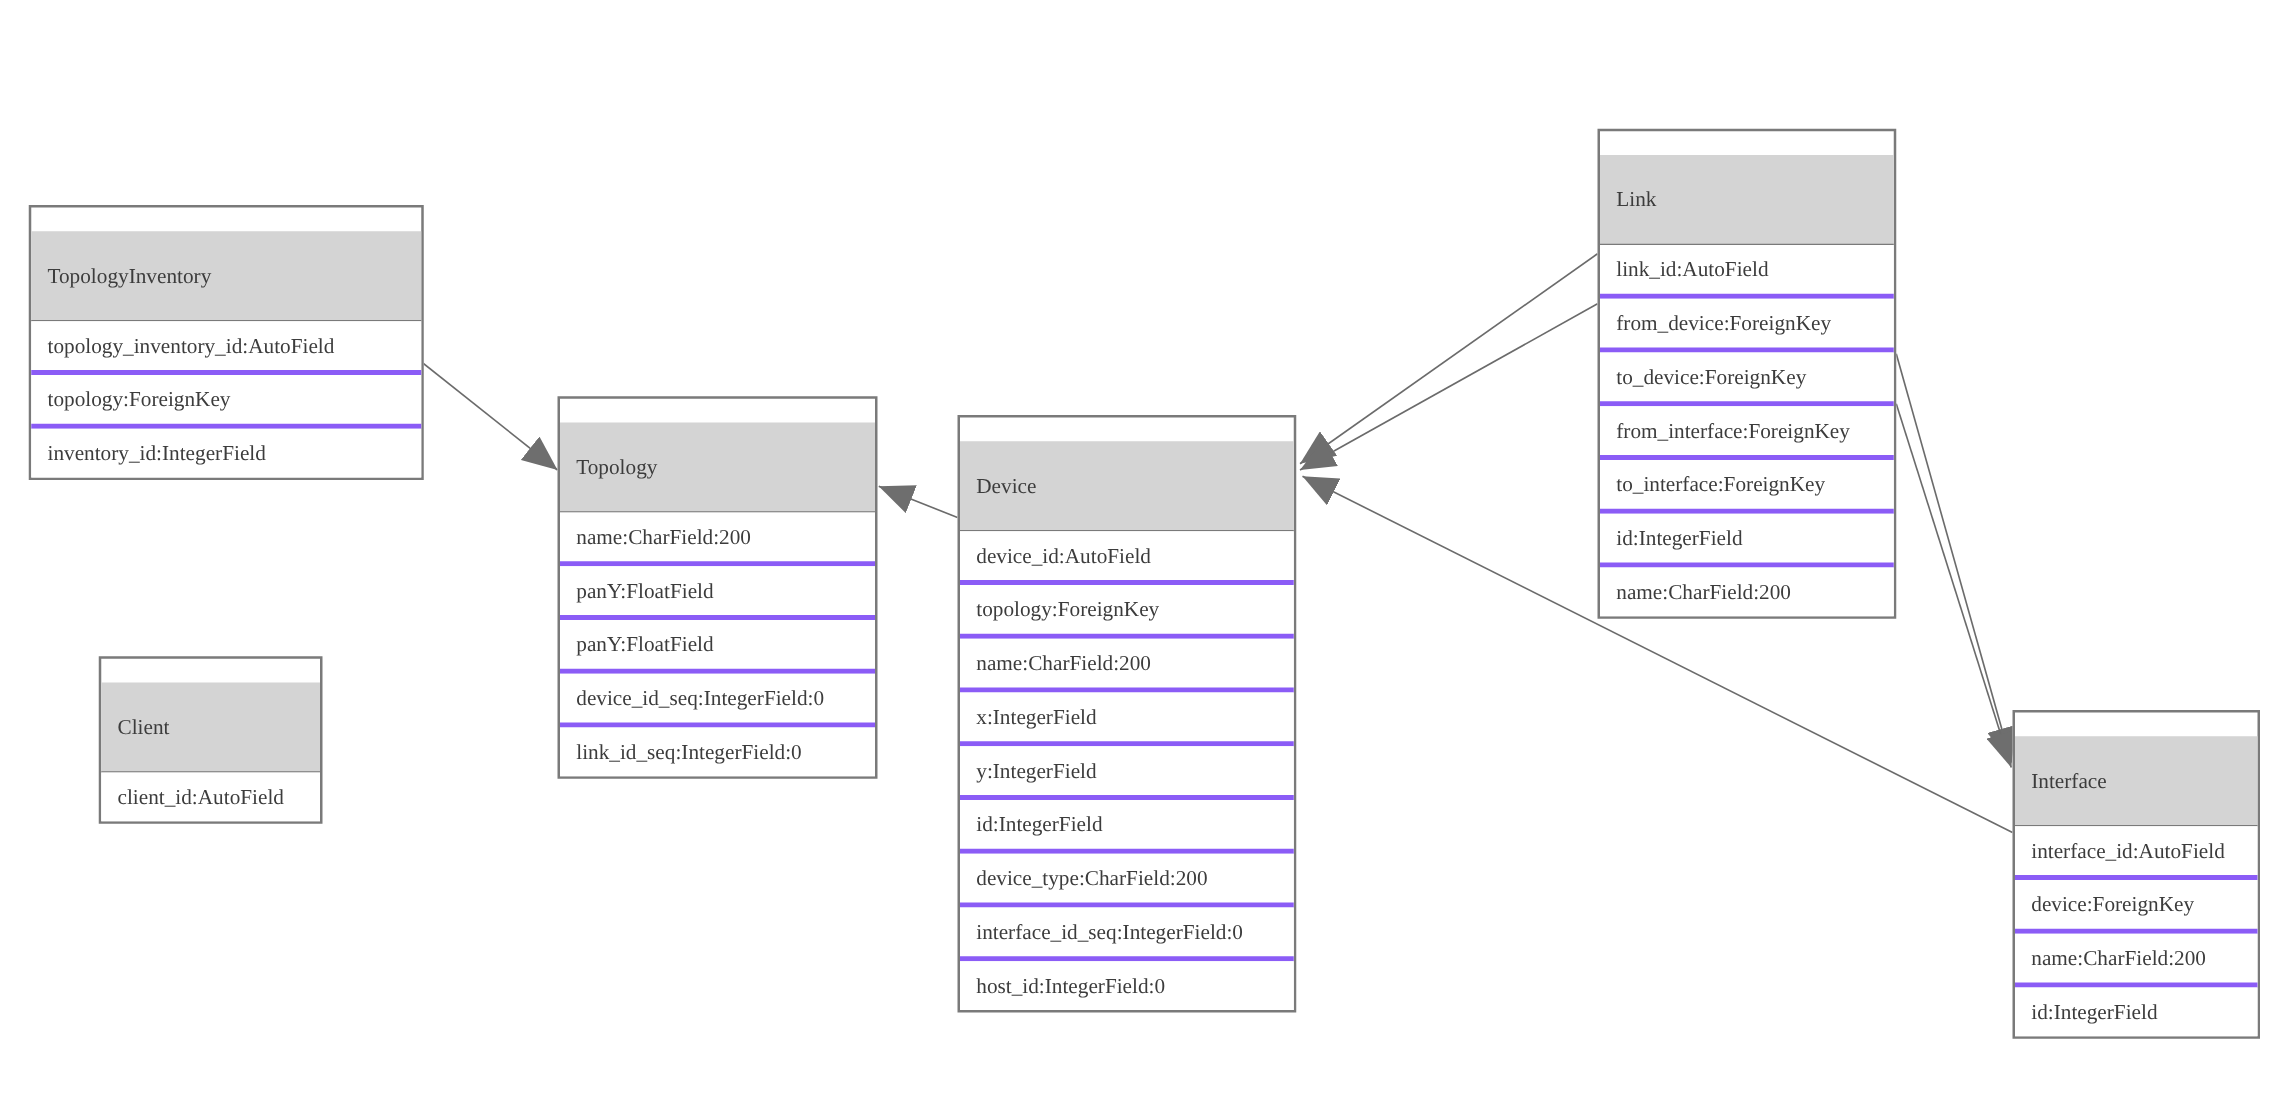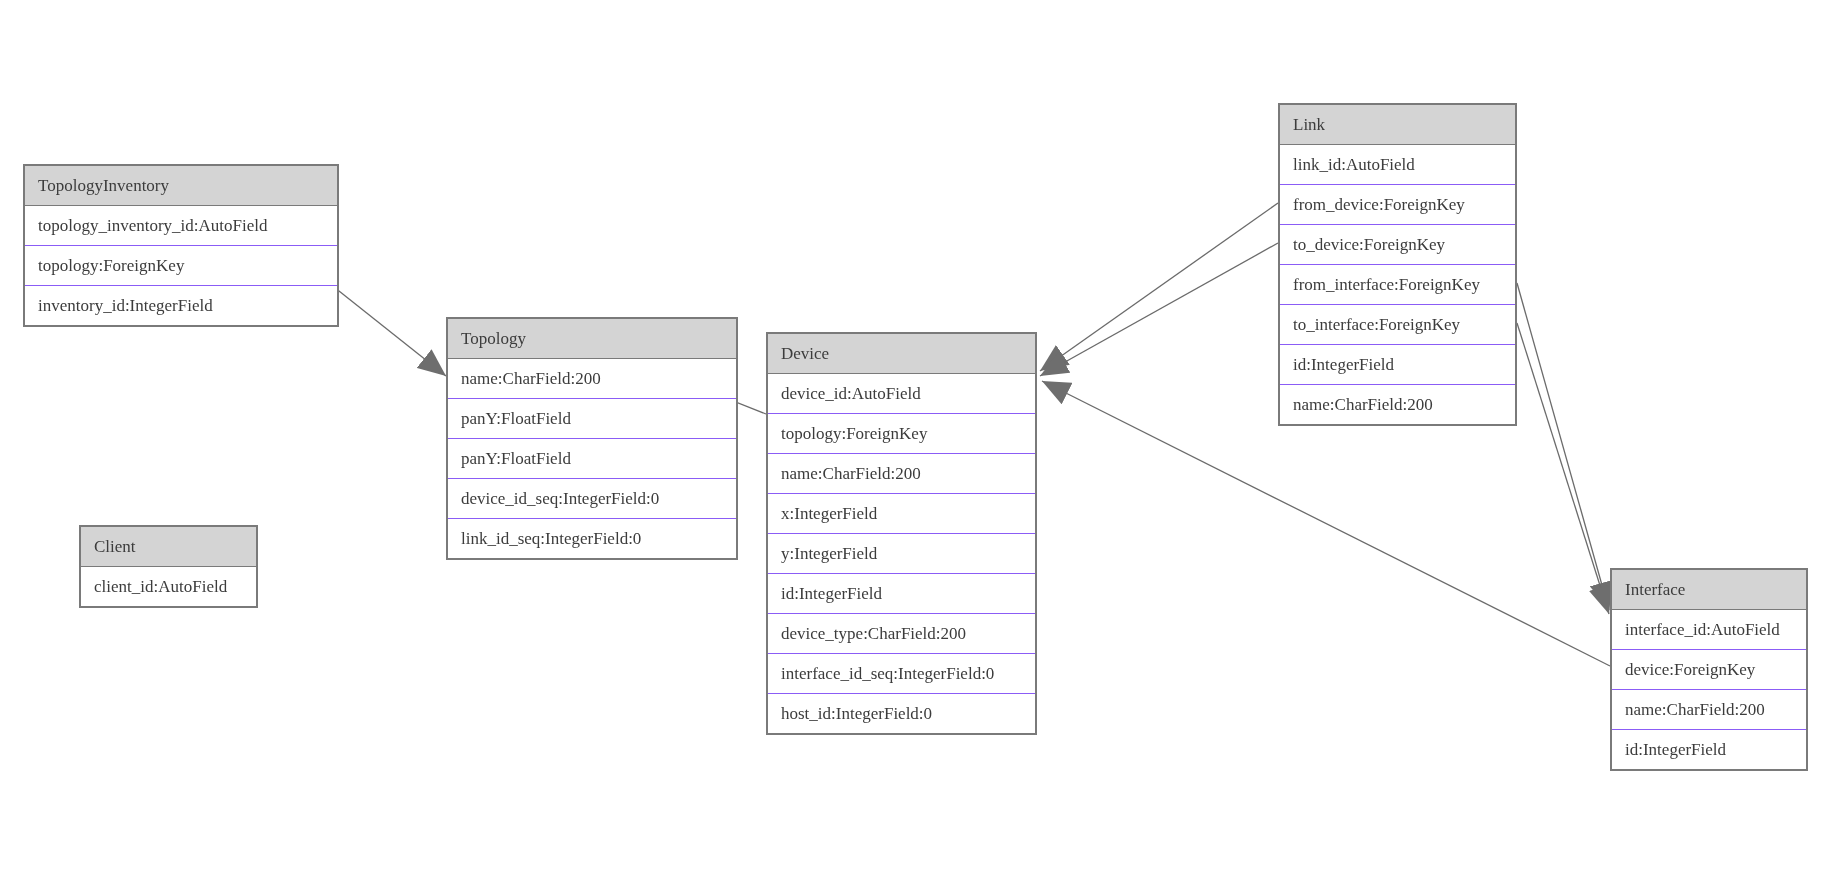--- a/index.html
+++ b/index.html
@@ -13,29 +13,30 @@
     position: absolute;
     background: #ffffff;
     border: 2px solid #7a7a7a;
     box-sizing: border-box;
   }
   .entity-header {
     background: #d4d4d4;
     border-bottom: 1px solid #7a7a7a;
     height: 39px;
     line-height: 39px;
-    padding: 0 13px;
+    padding: 16px 13px;
     font-size: 17px;
     color: #3c3c3c;
     white-space: nowrap;
     overflow: hidden;
+    margin-top: 19px;
   }
   .entity-row {
     background: #ffffff;
-    border-bottom: 1px solid #8b5cf6;
+    border-bottom: 4px solid #8b5cf6;
     height: 39px;
     line-height: 39px;
     padding: 0 13px;
     font-size: 17px;
     color: #3c3c3c;
     white-space: nowrap;
     overflow: hidden;
   }
   .entity .entity-row:last-child { border-bottom: none; }
 </style>
@@ -56,21 +57,21 @@
       <line x1="1517" y1="283" x2="1609" y2="610" stroke="#6b6b6b" stroke-width="1.3" marker-end="url(#arrowhead)"></line>
       <line x1="1517" y1="323" x2="1609" y2="614" stroke="#6b6b6b" stroke-width="1.3" marker-end="url(#arrowhead)"></line>
       <line x1="1610" y1="666" x2="1042" y2="381" stroke="#6b6b6b" stroke-width="1.3" marker-end="url(#arrowhead)"></line>
     </svg>
     <div class="entity" style="left: 23px; top: 164px; width: 316px;">
       <div class="entity-header">TopologyInventory</div>
       <div class="entity-row">topology_inventory_id:AutoField</div>
       <div class="entity-row">topology:ForeignKey</div>
       <div class="entity-row">inventory_id:IntegerField</div>
     </div>
-    <div class="entity" style="left: 446px; top: 317px; width: 292px;">
+    <div class="entity" style="left: 446px; top: 317px; width: 256px;">
       <div class="entity-header">Topology</div>
       <div class="entity-row">name:CharField:200</div>
       <div class="entity-row">panY:FloatField</div>
       <div class="entity-row">panY:FloatField</div>
       <div class="entity-row">device_id_seq:IntegerField:0</div>
       <div class="entity-row">link_id_seq:IntegerField:0</div>
     </div>
     <div class="entity" style="left: 79px; top: 525px; width: 179px;">
       <div class="entity-header">Client</div>
       <div class="entity-row">client_id:AutoField</div>

